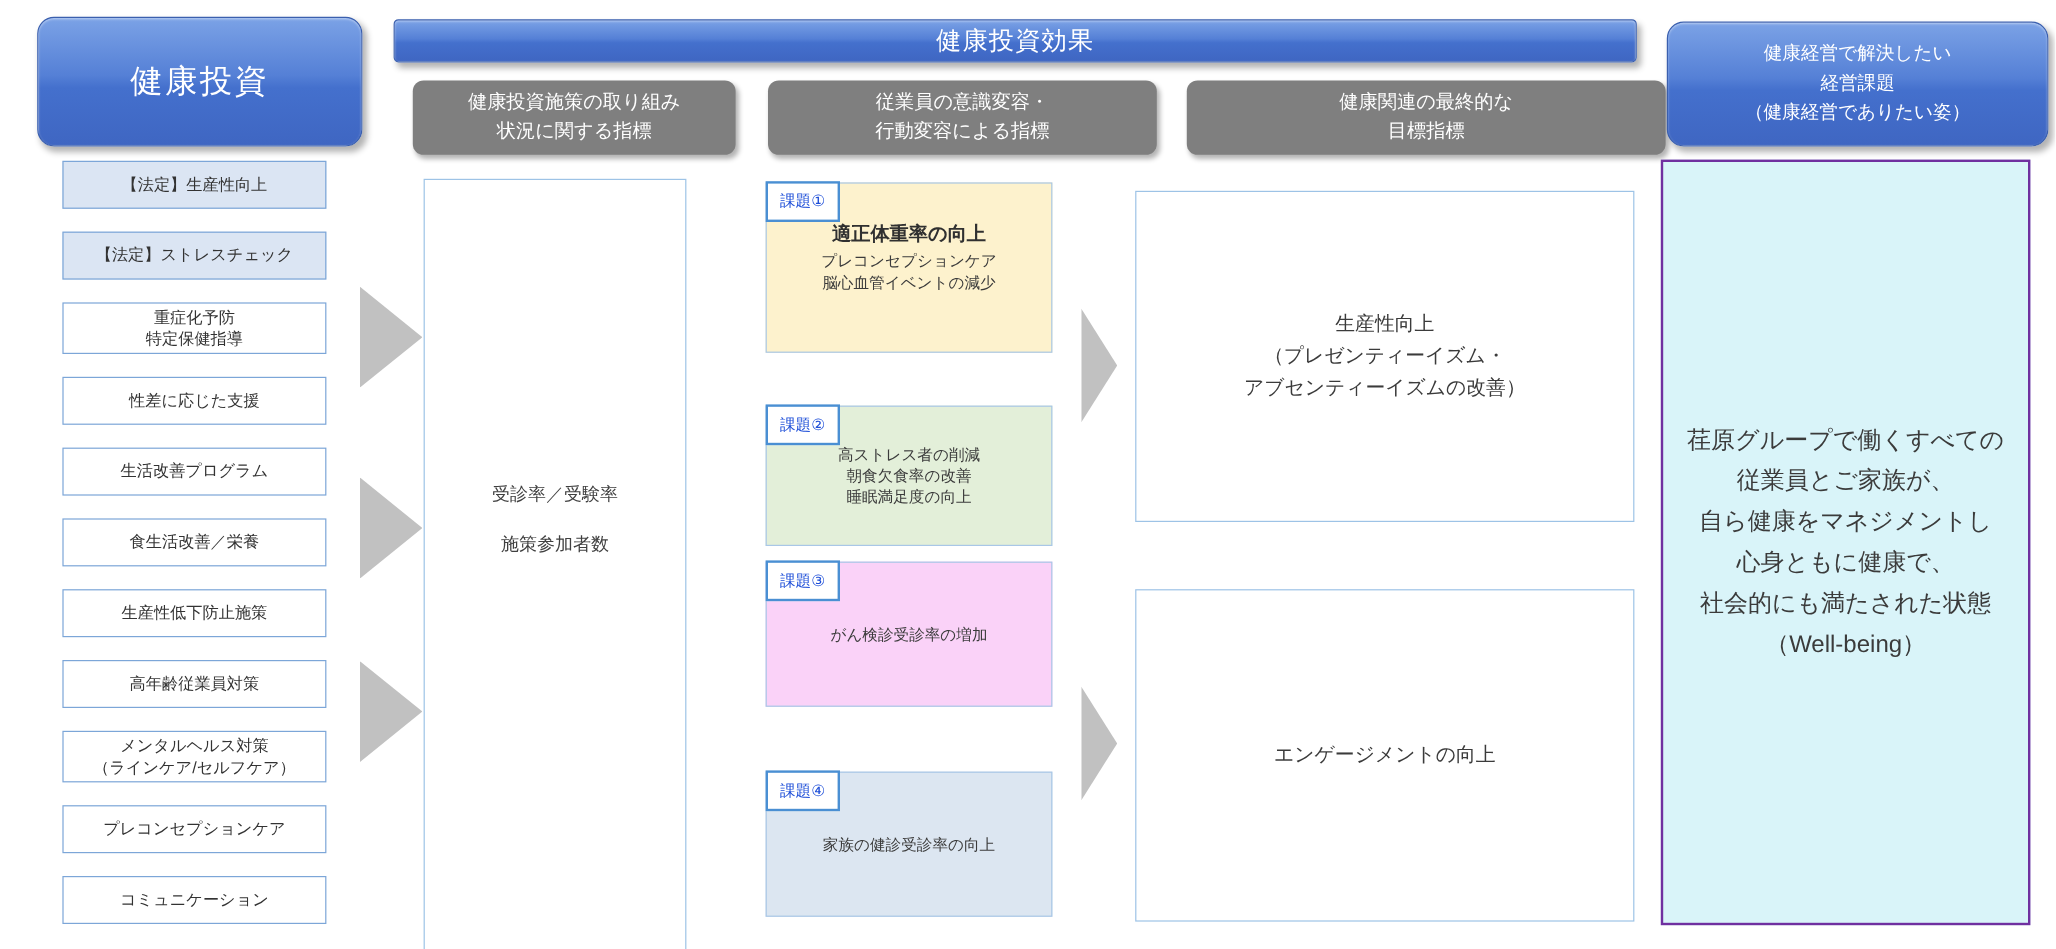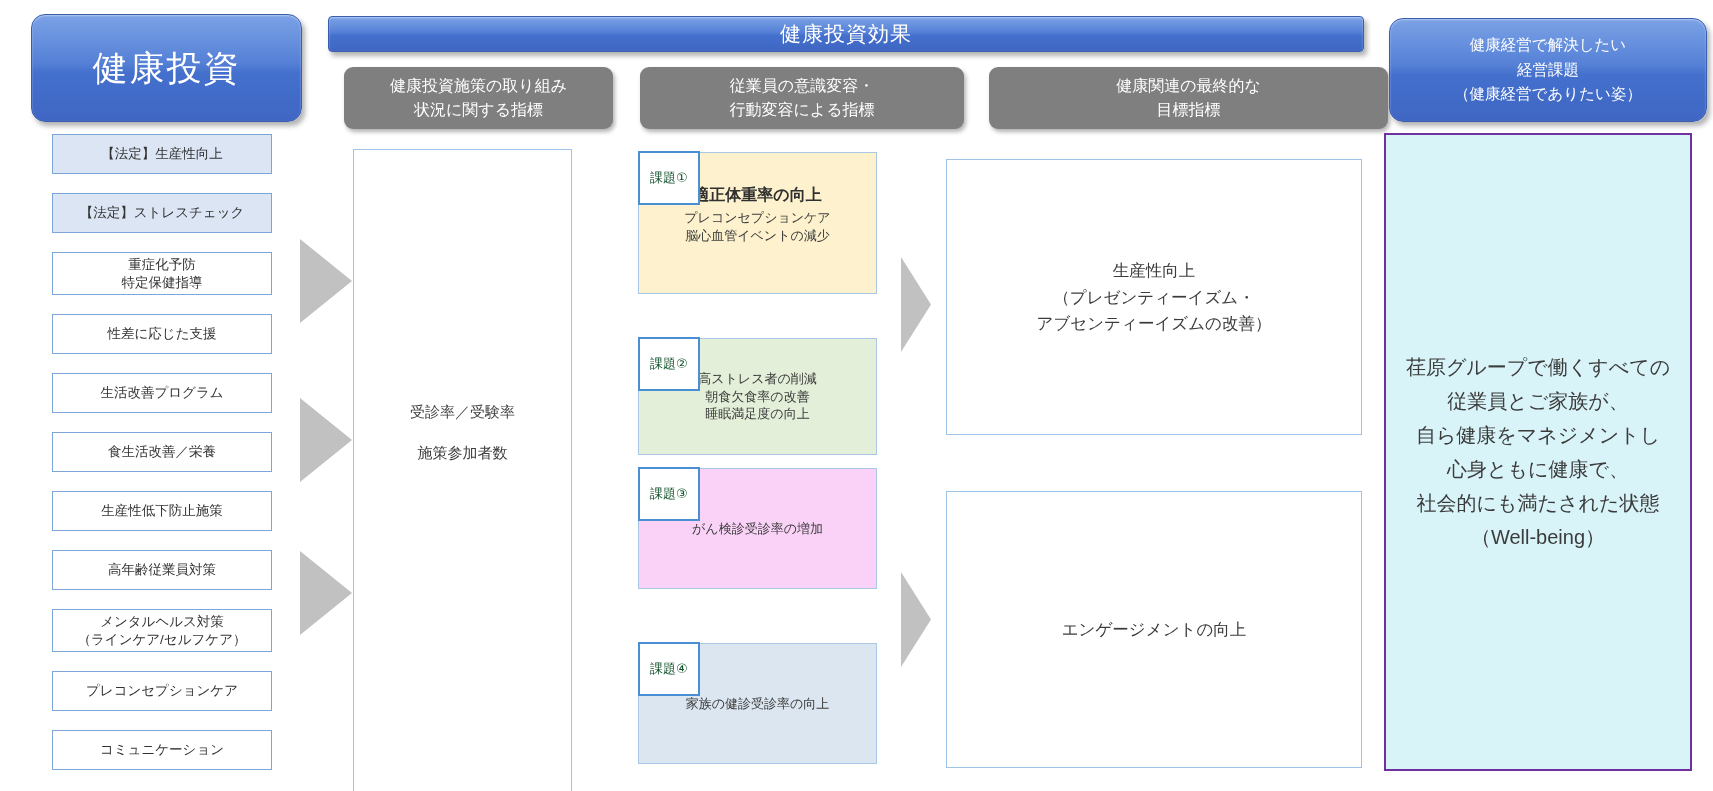--- a/index.html
+++ b/index.html
@@ -6,21 +6,21 @@
   body{font-family:"Liberation Sans","DejaVu Sans",sans-serif;color:#3b3b3b;}
   .stage{position:relative;width:1713px;height:791px;background:#ffffff;overflow:hidden;}
 
   
   .blue-round{
     background:linear-gradient(180deg,#7ba2e6 0%,#5580d6 45%,#4470cd 55%,#3f66c2 100%);
     border:1px solid #3a5fae;
     box-shadow:3px 4px 5px rgba(0,0,0,.30), inset 0 1px 2px rgba(255,255,255,.45);
     color:#ffffff;display:flex;align-items:center;justify-content:center;text-align:center;
   }
-  .left-header{position:absolute;left:31px;top:14px;width:269px;height:106px;border-radius:14px;font-size:35px;letter-spacing:2px;}
+  .left-header{position:absolute;left:31px;top:14px;width:269px;height:106px;border-radius:14px;font-size:27px;letter-spacing:2px;}
   .right-header{position:absolute;left:1389px;top:18px;width:316px;height:102px;border-radius:14px;font-size:15.5px;line-height:1.6;white-space:pre-line;}
   .banner{position:absolute;left:328px;top:16px;width:1034px;height:34px;border-radius:4px;font-size:21px;letter-spacing:1px;}
 
   
   .ghead{
     position:absolute;background:#7f7f7f;border-radius:9px;color:#ffffff;
     display:flex;align-items:center;justify-content:center;text-align:center;
     font-size:16px;line-height:1.5;white-space:pre-line;
     box-shadow:2px 3px 4px rgba(0,0,0,.30);
   }
@@ -52,21 +52,21 @@
   .arrow.ma{left:901px;width:30px;height:95px;}
   .ma1{top:257px;} .ma2{top:572px;}
 
   
   .issue{
     position:absolute;left:638px;width:239px;box-sizing:border-box;border:1px solid #a9c7e7;
     display:flex;flex-direction:column;align-items:center;justify-content:center;text-align:center;
   }
   .issue .tag{
     position:absolute;left:-1px;top:-2px;background:#ffffff;border:2px solid #4a8fd3;
-    font-size:13px;color:#14532d;padding:17px 10px;line-height:1.2;
+    font-size:13px;color:#1d4ed8;padding:7px 10px;line-height:1.2;
   }
   .issue-title{font-size:16px;font-weight:bold;color:#303030;margin-bottom:3px;}
   .issue-body{font-size:13px;line-height:1.35;white-space:pre-line;color:#3b3b3b;}
   .i1{top:152px;height:142px;background:#fdf2cd;padding-bottom:16px;}
   .i2{top:338px;height:117px;background:#e3efd9;}
   .i3{top:468px;height:121px;background:#fad2f8;}
   .i4{top:643px;height:121px;background:#dce6f1;}
 
   
   .goal{

